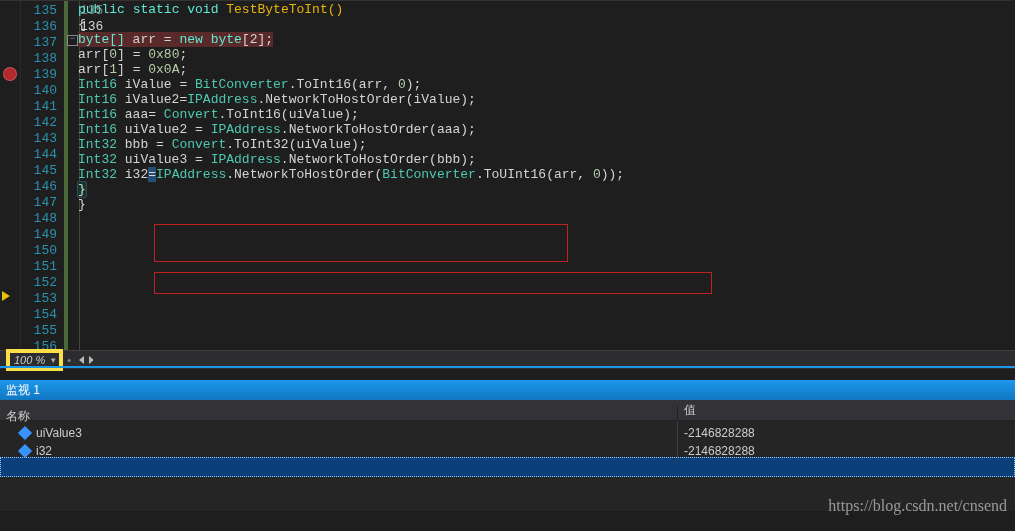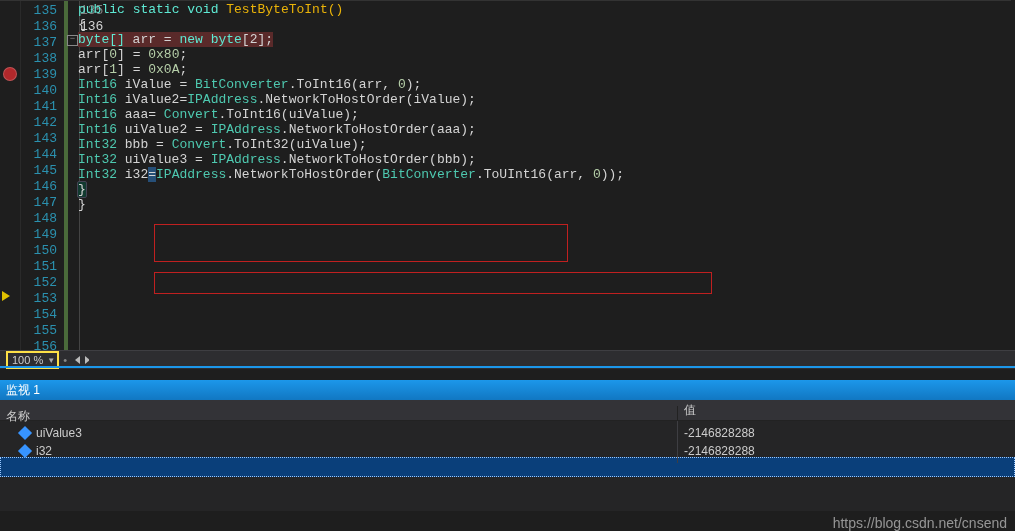--- a/index.html
+++ b/index.html
@@ -111,24 +111,25 @@
     display:flex;
     align-items:center;
     color:#ccc;
     font-family:"Segoe UI",Arial,sans-serif;
     font-size:11px;
     padding:0 6px;
     gap:4px;
   }
   .zoom-bar .combo {
     display:flex; align-items:center;
-    border:2px solid #fde047;
+    border:4px solid #fde047;
     height:14px;
     padding:0 2px 0 4px;
     gap:4px;
+    font-style:italic;
   }
   .chev { font-size:8px; color:#aaa; }
   .arrows svg { display:block; }
   .watch-title {
     position:absolute;
     left:0; right:0;
     top:380px;
     height:20px;
     background:linear-gradient(#1c97ea,#1177c2);
     color:#fff;
@@ -185,23 +186,23 @@
 
   .dropdown-line {
     position:absolute;
     top:366px; left:0; right:0;
     height:2px;
     background:#1c97ea;
   }
 
   .watermark {
     position:absolute;
-    right:8px; bottom:0;
-    font-family:Liberation Sans, sans-serif;
-    font-size:14px;
+    right:8px; bottom:16px;
+    font-family:Liberation Serif, serif;
+    font-size:16px;
     color:#d0d0d0aa;
   }
 </style>
 </head>
 <body>
 
 <div class="editor">
   <div class="margin-col">
     <div class="breakpoint" style="top:66px;"></div>
     <div class="arrow" style="top:290px;"></div>

